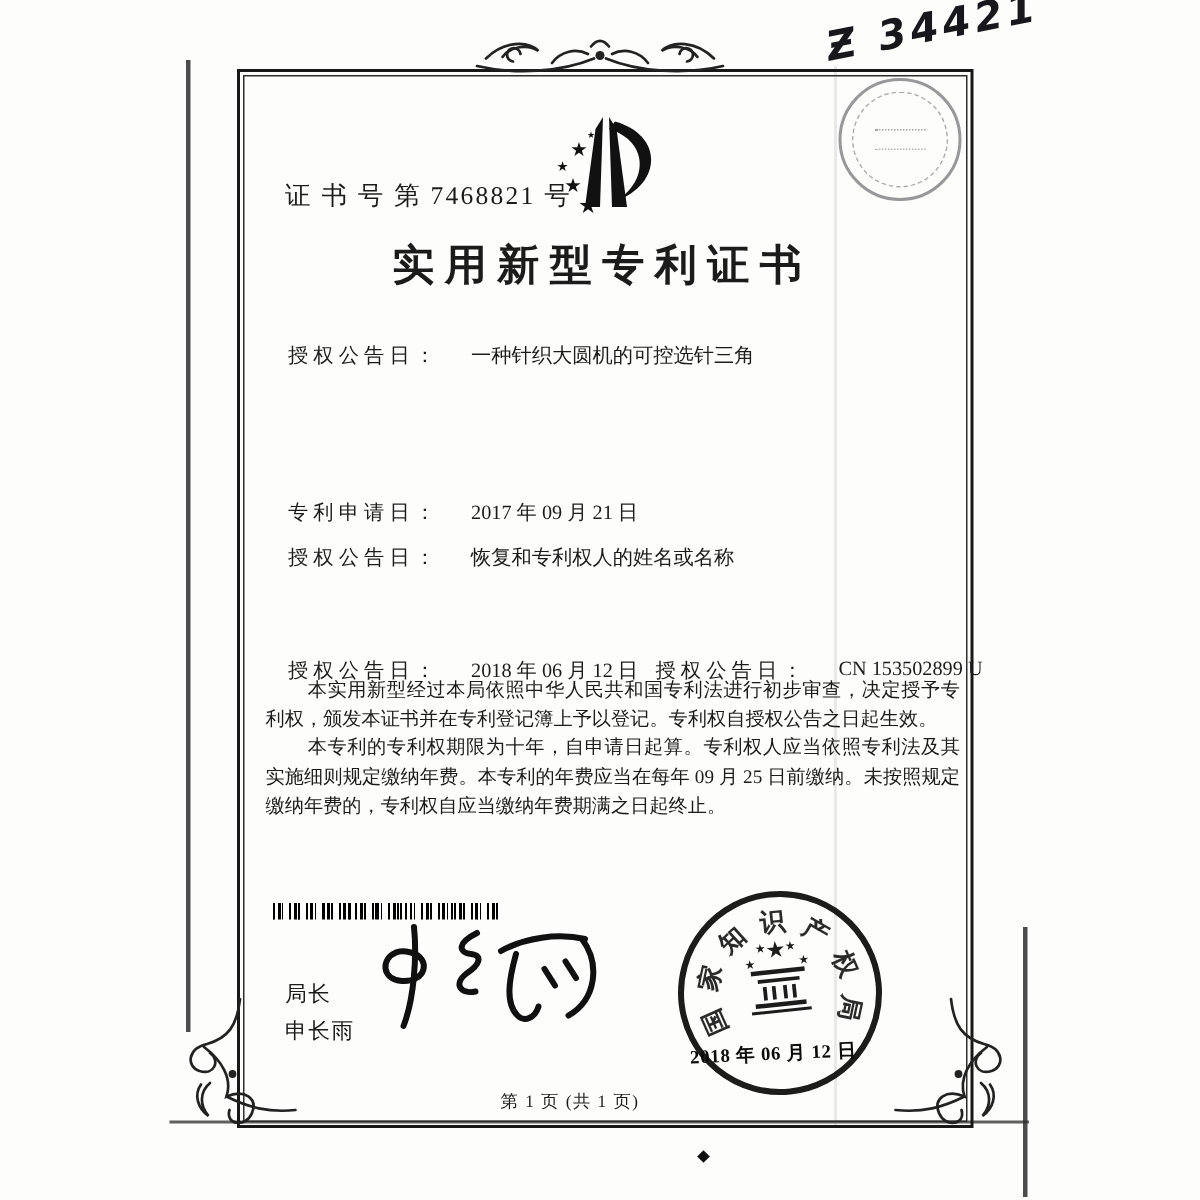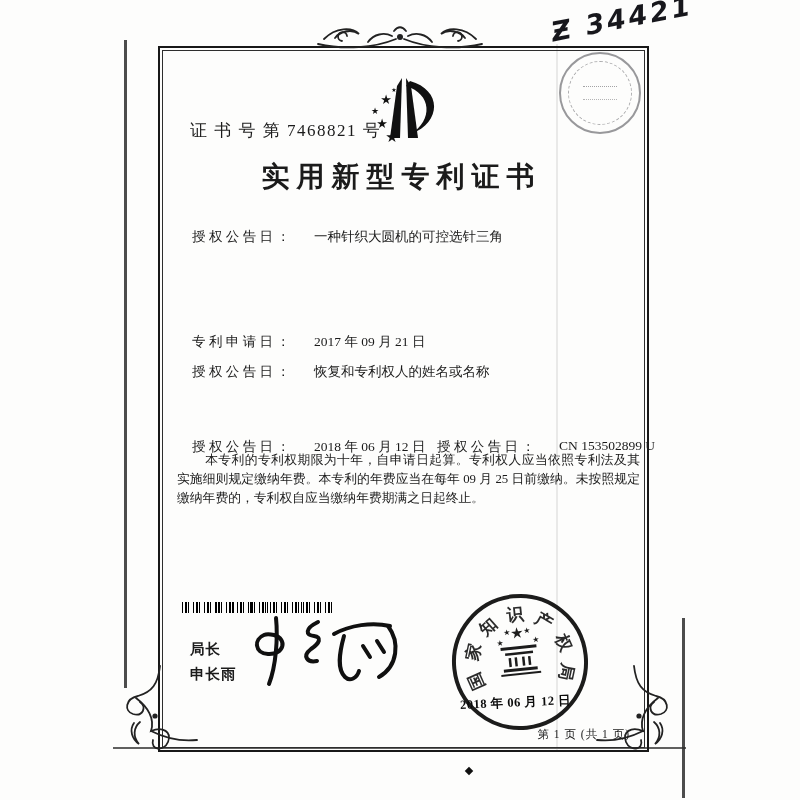--- a/index.html
+++ b/index.html
@@ -33,40 +33,40 @@
   .fvalue{margin-left:24px}
   .fpair2{position:absolute;left:245px;top:0;white-space:nowrap}
 
   .paras{left:177px;top:451px;width:463px;font-size:12.8px;line-height:19.2px;text-align:justify}
   .paras p{margin:0;text-indent:2.2em}
 
   .barcode{left:182px;top:602px;width:152px;height:11px;
     background-image:
       repeating-linear-gradient(90deg,#000 0 1px,transparent 1px 3px,#000 3px 5px,transparent 5px 6px,#000 6px 7px,transparent 7px 11px),
       repeating-linear-gradient(90deg,#000 0 1px,transparent 1px 17px)}
-  .signer{left:190px;top:637px;font-size:14.5px;line-height:25px;font-weight:700;letter-spacing:1px}
+  .signer{left:190px;top:651px;font-size:14.5px;line-height:25px;font-weight:400;letter-spacing:1px}
   .sig-svg{left:246px;top:608px}
   .sig-svg path{stroke:#101010;stroke-width:4;fill:none;stroke-linecap:round}
 
   .stamp{left:452px;top:594px;width:128px;height:128px;border:4px solid #0b0b0b;border-radius:50%;
          transform:rotate(-6deg);opacity:.93}
   .sc{position:absolute;left:50%;top:50%;width:20px;height:20px;margin:-10px 0 0 -10px;
       font-weight:700;font-size:17px;text-align:center;line-height:20px}
   .sc0{transform:rotate(-108deg) translateY(-47px)}
   .sc1{transform:rotate(-72deg)  translateY(-47px)}
   .sc2{transform:rotate(-36deg)  translateY(-47px)}
   .sc3{transform:rotate(0deg)    translateY(-47px)}
   .sc4{transform:rotate(36deg)   translateY(-47px)}
   .sc5{transform:rotate(72deg)   translateY(-47px)}
   .sc6{transform:rotate(108deg)  translateY(-47px)}
   .emblem{position:absolute;left:32px;top:22px}
   .stamp-date{left:460px;top:693px;width:180px;font-size:12.5px;font-weight:700;letter-spacing:.5px;
               transform:rotate(-2.5deg);color:#0b0b0b}
 
-  .footer{left:130px;top:727px;width:500px;text-align:right;font-size:11.5px;letter-spacing:1px}
+  .footer{left:130px;top:727px;width:500px;text-align:center;font-size:11.5px;letter-spacing:1px}
 
   .faint-stamp{left:559px;top:52px;width:78px;height:78px;border:2px solid rgba(70,70,75,.55);border-radius:50%}
   .faint-stamp::before{content:"";position:absolute;inset:7px;border:1.5px dashed rgba(90,90,95,.5);border-radius:50%}
   .faint-stamp::after{content:"";position:absolute;left:22px;right:22px;top:32px;height:12px;
       border-top:1.5px dotted rgba(90,90,95,.55);border-bottom:1.5px dotted rgba(90,90,95,.45)}
 
   .handwriting{left:550px;top:3px;font:italic 700 27px "DejaVu Sans",sans-serif;
                transform:rotate(-11deg);letter-spacing:3px;color:#17171c}
 </style>
 </head>
@@ -144,20 +144,21 @@
     <span class="flabel">授权公告日：</span><span class="fvalue">恢复和专利权人的姓名或名称</span>
   </div>
   <div class="abs frow fr7">
     <span class="flabel">授权公告日：</span><span class="fvalue">2018 年 06 月 12 日</span>
     <span class="fpair2">
       <span class="flabel">授权公告日：</span><span class="fvalue">CN 153502899 U</span>
     </span>
   </div>
 
   <div class="abs paras">
+    <p>本实用新型经过本局依照中华人民共和国专利法进行初步审查，决定授予专利权，颁发本证书并在专利登记簿上予以登记。专利权自授权公告之日起生效。</p>
     <p>本专利的专利权期限为十年，自申请日起算。专利权人应当依照专利法及其实施细则规定缴纳年费。本专利的年费应当在每年 09 月 25 日前缴纳。未按照规定缴纳年费的，专利权自应当缴纳年费期满之日起终止。</p>
   </div>
 
   <div class="abs barcode"></div>
 
   <div class="abs signer">
     <div>局长</div>
     <div>申长雨</div>
   </div>
 

